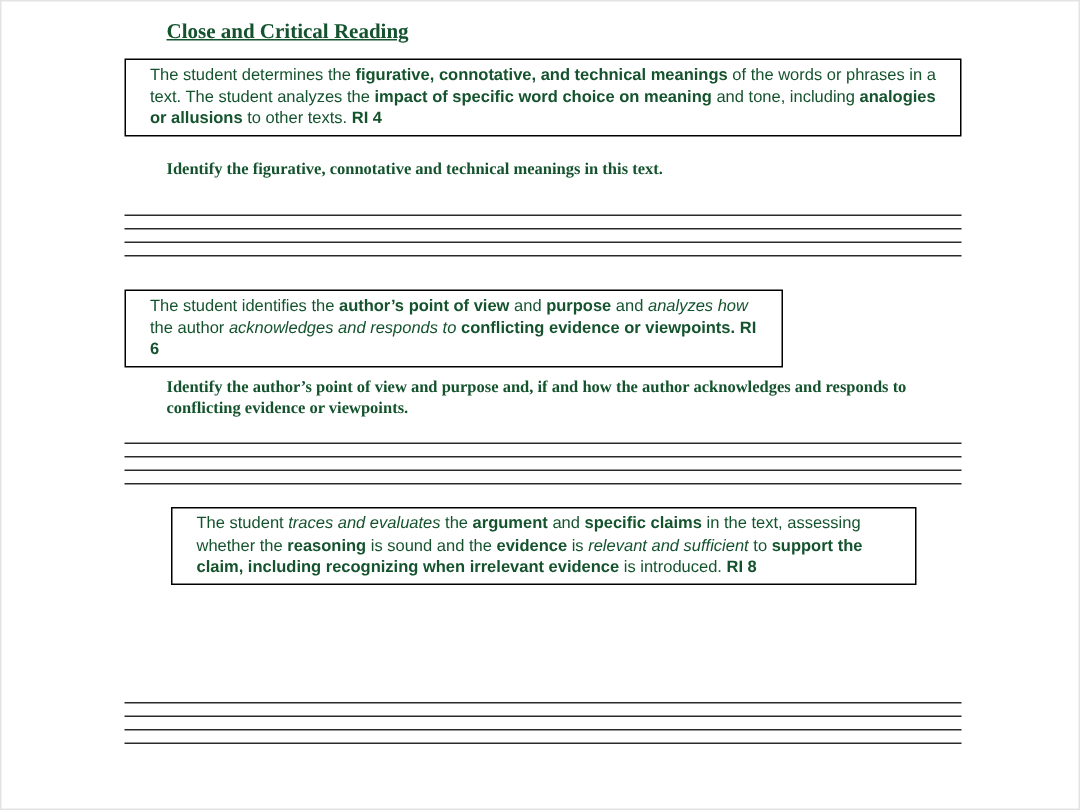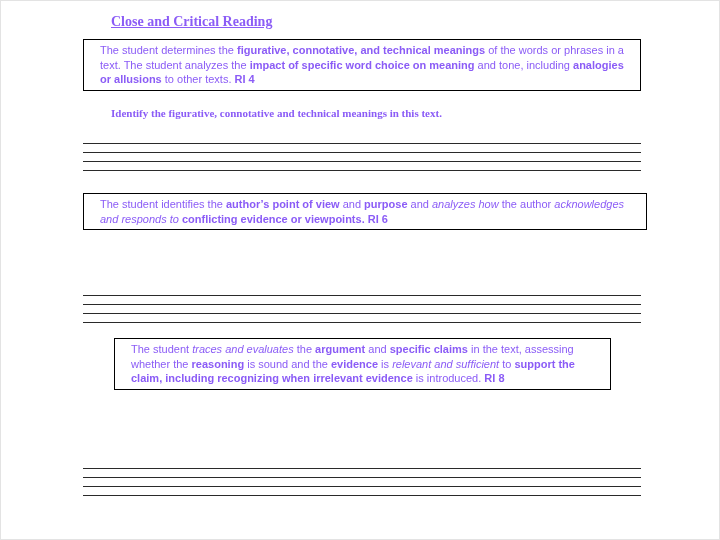--- a/index.html
+++ b/index.html
@@ -6,42 +6,42 @@
   html, body { background: #ffffff; }
   .slide {
     position: relative;
     width: 720px;
     height: 540px;
     margin: 0 auto;
     background: #ffffff;
     border: 1px solid #e3e3e3;
     overflow: hidden;
     font-family: "Liberation Serif", serif;
-    color: #8b5cf6;
+    color: #14532d;
   }
   .title {
     position: absolute;
     left: 110px;
     top: 13px;
     font-size: 14px;
     font-weight: bold;
     text-decoration: underline;
     font-family: "Liberation Serif", serif;
   }
   .std-box {
     position: absolute;
     border: 1px solid #000;
     background: #fff;
     font-family: "Liberation Sans", sans-serif;
     font-size: 11px;
     line-height: 14.5px;
     padding: 3px 16px;
   }
   .box1 { left: 82px;  top: 38px;  width: 558px; }
-  .box2 { left: 82px;  top: 192px; width: 564px; }
+  .box2 { left: 82px;  top: 192px; width: 439px; }
   .box3 { left: 113px; top: 337px; width: 497px; }
   .prompt {
     position: absolute;
     font-family: "Liberation Serif", serif;
     font-weight: bold;
     font-size: 11px;
     line-height: 14px;
   }
   .prompt1 { left: 110px; top: 105px; width: 520px; }
   .prompt2 { left: 110px; top: 250px; width: 512px; }
@@ -73,20 +73,21 @@
   <div class="lines lines1">
       <div class="writing-line"></div>
       <div class="writing-line"></div>
       <div class="writing-line"></div>
       <div class="writing-line"></div>
     </div>
 
   <div class="std-box box2">
     <span><span>The student identifies the </span><span style="font-weight: bold;">author’s point of view</span><span> and </span><span style="font-weight: bold;">purpose</span><span> and </span><span style="font-style: italic;">analyzes how</span><span> the author </span><span style="font-style: italic;">acknowledges and responds to</span><span> </span><span style="font-weight: bold;">conflicting evidence or viewpoints.</span><span>  </span><span style="font-weight: bold;">RI 6</span></span>
   </div>
+  <div class="prompt prompt2">Identify the author’s point of view and purpose and, if and how the author acknowledges and responds to conflicting evidence or viewpoints.</div>
   <div class="lines lines2">
       <div class="writing-line"></div>
       <div class="writing-line"></div>
       <div class="writing-line"></div>
       <div class="writing-line"></div>
     </div>
 
   <div class="std-box box3">
     <span><span>The student </span><span style="font-style: italic;">traces and evaluates</span><span> the </span><span style="font-weight: bold;">argument</span><span> and </span><span style="font-weight: bold;">specific claims</span><span> in the text, assessing whether the </span><span style="font-weight: bold;">reasoning</span><span> is sound and the </span><span style="font-weight: bold;">evidence</span><span> is </span><span style="font-style: italic;">relevant and sufficient</span><span> to </span><span style="font-weight: bold;">support the claim,  including recognizing when irrelevant evidence</span><span> is introduced. </span><span style="font-weight: bold;">RI 8</span></span>
   </div>

